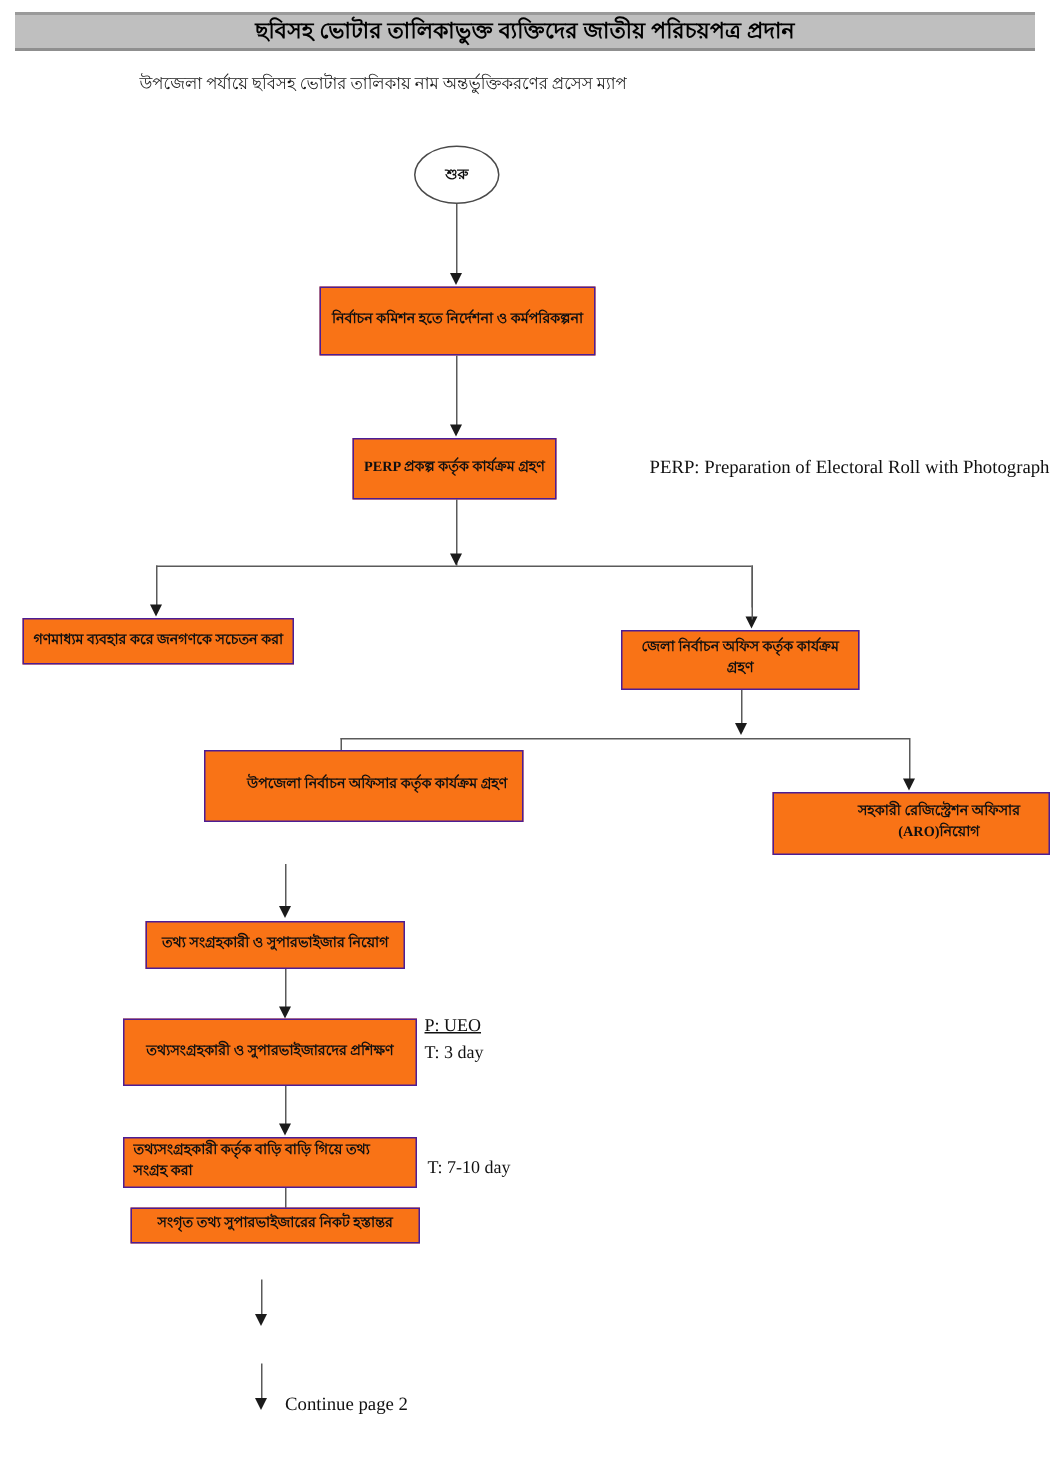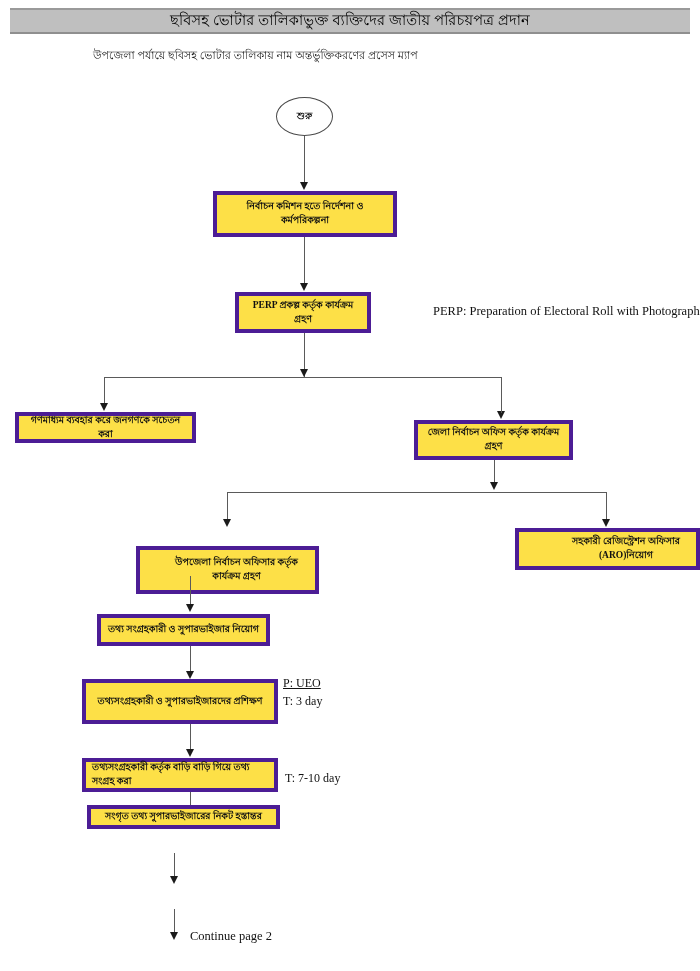--- a/index.html
+++ b/index.html
@@ -30,41 +30,41 @@
     border-top: 2px solid #9a9a9a;
     border-bottom: 2px solid #8f8f8f;
     box-sizing: border-box;
     display: flex;
     align-items: center;
     justify-content: center;
   }
   .title-bar-text {
     font-family: "Liberation Serif", "DejaVu Serif", serif;
     font-size: 14.5px;
-    font-weight: normal;
+    font-weight: bold;
     letter-spacing: 0.2px;
     color: #000;
     white-space: nowrap;
   }
   .subtitle {
     position: absolute;
     left: 93px;
     top: 47px;
     font-size: 11px;
     font-weight: normal;
     color: #1a1a1a;
     white-space: nowrap;
   }
 
   
   .node {
     position: absolute;
     box-sizing: border-box;
-    border: 4px solid #4c1d95;
-    background: #fde047;
+    border: 1px solid #4c1d95;
+    background: #f97316;
     display: flex;
     align-items: center;
     padding: 2px 6px;
   }
   .node .label {
     font-size: 9.5px;
     font-weight: bold;
     line-height: 1.45;
     color: #101010;
     width: 100%;
@@ -164,21 +164,21 @@
   </div>
 
   <div class="vline" style="left:494px; top:460px; height:28px;"></div>
   <div class="arrowhead" style="left:490px; top:482px;"></div>
   <div class="hline" style="left:227px; top:492px; width:379px;"></div>
   <div class="vline" style="left:227px; top:492px; height:28px;"></div>
   <div class="vline" style="left:606px; top:492px; height:28px;"></div>
   <div class="arrowhead" style="left:223px; top:519px;"></div>
   <div class="arrowhead" style="left:602px; top:519px;"></div>
 
-  <div class="node center" style="left:136px; top:546px; width:183px; height:48px;padding-left:24px;">
+  <div class="node center" style="left:136px; top:500px; width:213px; height:48px;padding-left:24px;">
     <span class="label">উপজেলা নির্বাচন অফিসার কর্তৃক কার্যক্রম গ্রহণ</span>
   </div>
 
   <div class="node center" style="left:515px; top:528px; width:185px; height:42px;padding-left:43px;">
     <span class="label">সহকারী রেজিস্ট্রেশন অফিসার (ARO)নিয়োগ</span>
   </div>
 
   <div class="vline" style="left:190px; top:576px; height:31px;"></div>
   <div class="arrowhead" style="left:186px; top:604px;"></div>
 

